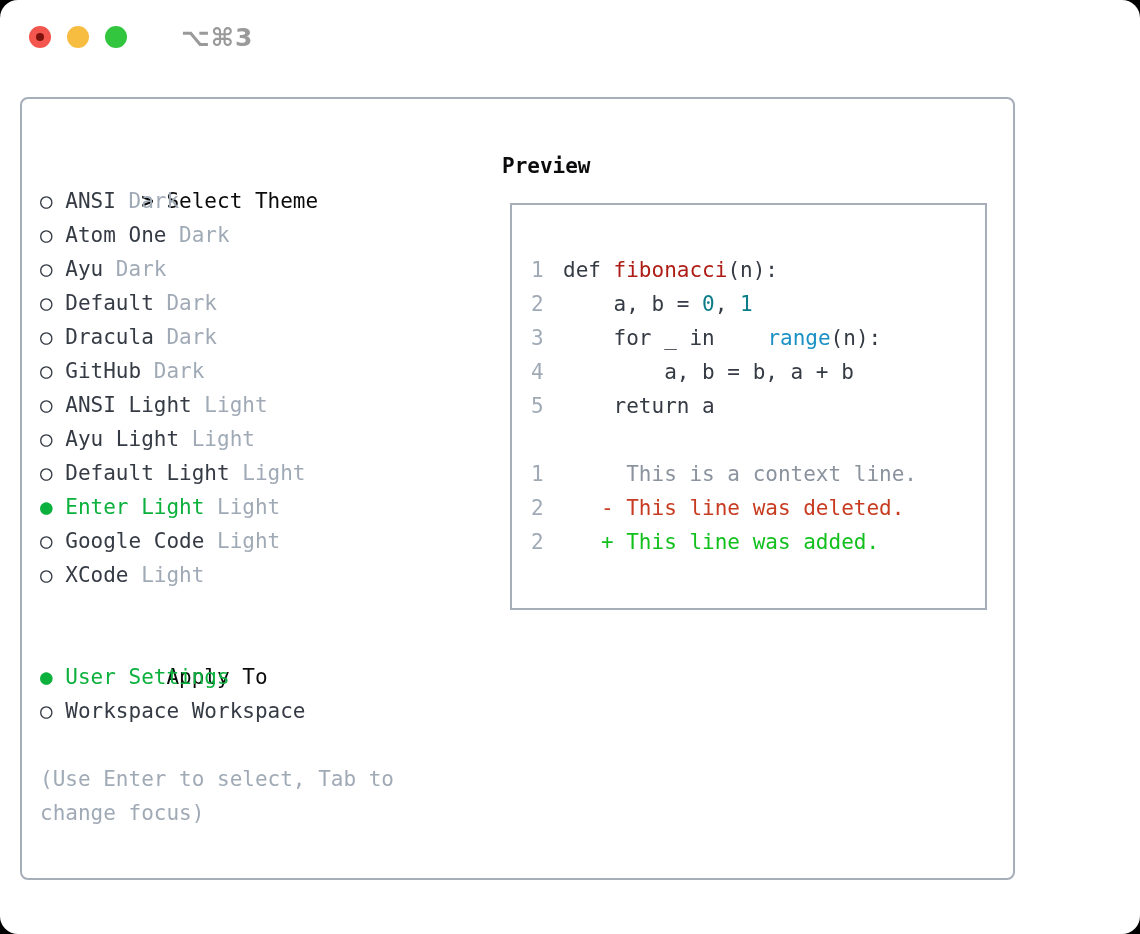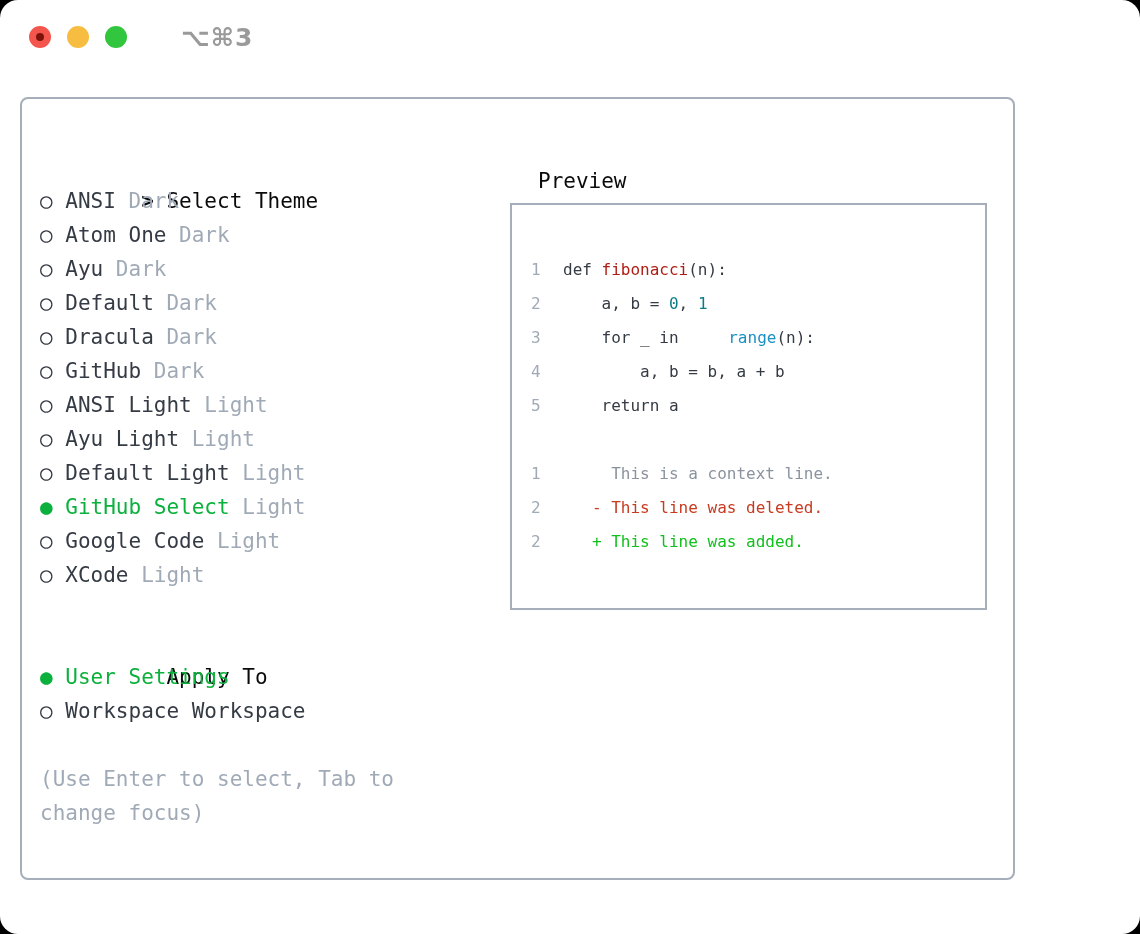--- a/index.html
+++ b/index.html
@@ -80,35 +80,34 @@
   .theme-row.selected .name,
   .theme-row.selected .marker,
   .apply-row.selected .name,
   .apply-row.selected .marker { color: var(--selection-green); }
   .tag { color: var(--muted); margin-left: 1ch; }
   .apply-heading span:last-child { color: var(--heading); }
   .spacer { height: 34px; }
   .hint { color: var(--muted); width: 432px; }
   
   .preview-title {
-    position: absolute; left: 480px; top: 65px;
-    font-size: 21px; line-height: 34px; font-weight: normal;
+    position: absolute; left: 480px; top: 50px;
+    font-size: 21px; line-height: 34px; font-weight: bold;
     color: var(--heading);
-    margin-left: 36px;
   }
   .preview-box {
     position: absolute; left: 488px; top: 104px;
     width: 477px; height: 407px;
     border: 2px solid var(--border);
     padding: 48px 0 0 19px;
     overflow: hidden;
   }
   .pline {
     white-space: pre; height: 34px;
-    font-size: 16px; line-height: 34px; color: var(--text-dark);
+    font-size: 21px; line-height: 34px; color: var(--text-dark);
   }
   .ln { display: inline-block; width: 32px; color: var(--muted); }
   .seg-plain   { color: var(--text-dark); }
   .seg-func    { color: var(--func-red); }
   .seg-num     { color: var(--number-teal); }
   .seg-call    { color: var(--call-blue); margin-left: 40px; }
   .seg-context { color: var(--context-gray); }
   .seg-deleted { color: var(--deleted-red); }
   .seg-added   { color: var(--added-green); }
 </style>
@@ -136,21 +135,21 @@
       <div id="theme-list">
           <div class="row theme-row"><span class="marker">○</span><span class="name">ANSI</span><span class="tag">Dark</span></div>
           <div class="row theme-row"><span class="marker">○</span><span class="name">Atom One</span><span class="tag">Dark</span></div>
           <div class="row theme-row"><span class="marker">○</span><span class="name">Ayu</span><span class="tag">Dark</span></div>
           <div class="row theme-row"><span class="marker">○</span><span class="name">Default</span><span class="tag">Dark</span></div>
           <div class="row theme-row"><span class="marker">○</span><span class="name">Dracula</span><span class="tag">Dark</span></div>
           <div class="row theme-row"><span class="marker">○</span><span class="name">GitHub</span><span class="tag">Dark</span></div>
           <div class="row theme-row"><span class="marker">○</span><span class="name">ANSI Light</span><span class="tag">Light</span></div>
           <div class="row theme-row"><span class="marker">○</span><span class="name">Ayu Light</span><span class="tag">Light</span></div>
           <div class="row theme-row"><span class="marker">○</span><span class="name">Default Light</span><span class="tag">Light</span></div>
-          <div class="row theme-row selected"><span class="marker">●</span><span class="name">GitHub Select</span><span class="tag">Light</span></div>
+          <div class="row theme-row selected"><span class="marker">●</span><span class="name">Enter Light</span><span class="tag">Light</span></div>
           <div class="row theme-row"><span class="marker">○</span><span class="name">Google Code</span><span class="tag">Light</span></div>
           <div class="row theme-row"><span class="marker">○</span><span class="name">XCode</span><span class="tag">Light</span></div>
         </div>
 
       <div class="spacer"></div>
 
       <div class="row apply-heading">
         <span class="marker"></span><span>Apply To</span>
       </div>
 

